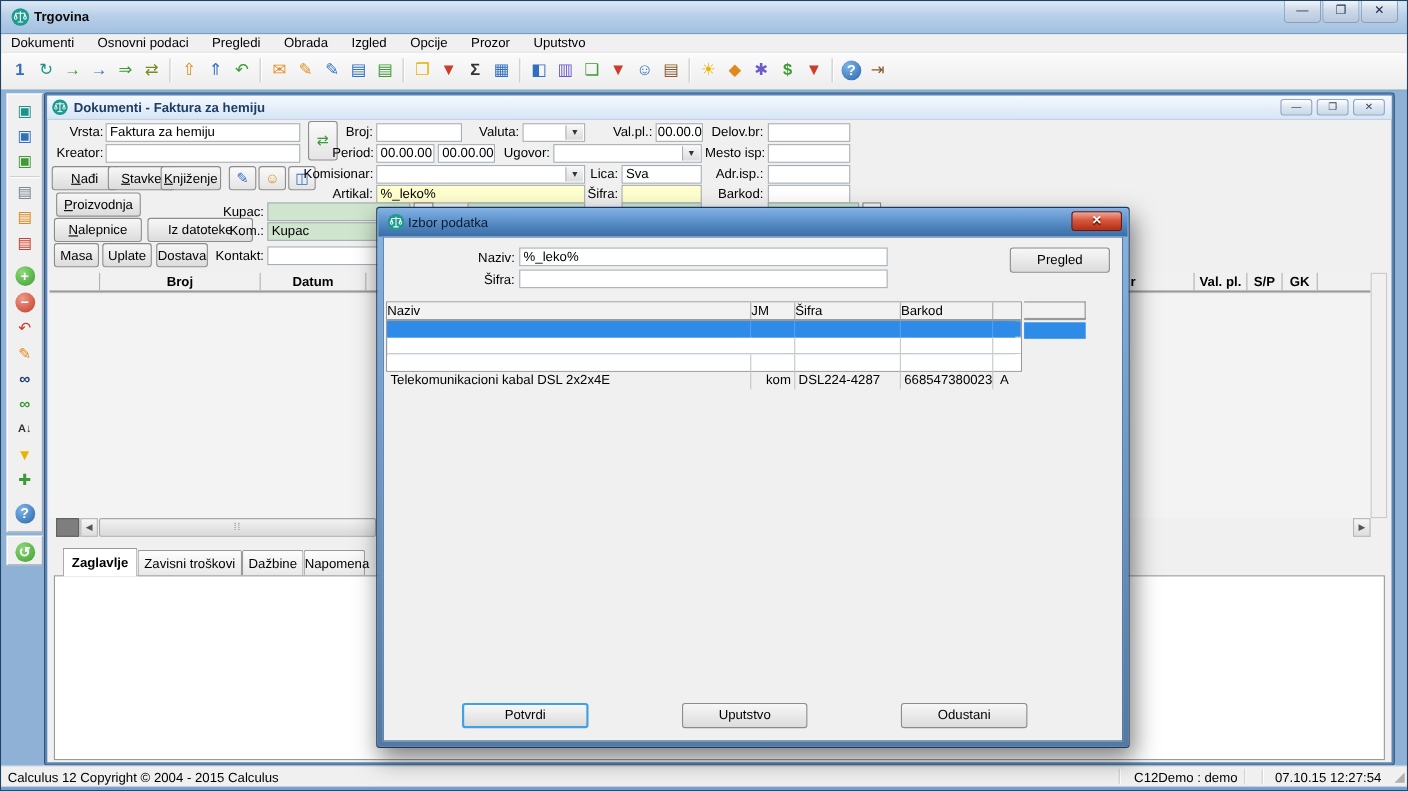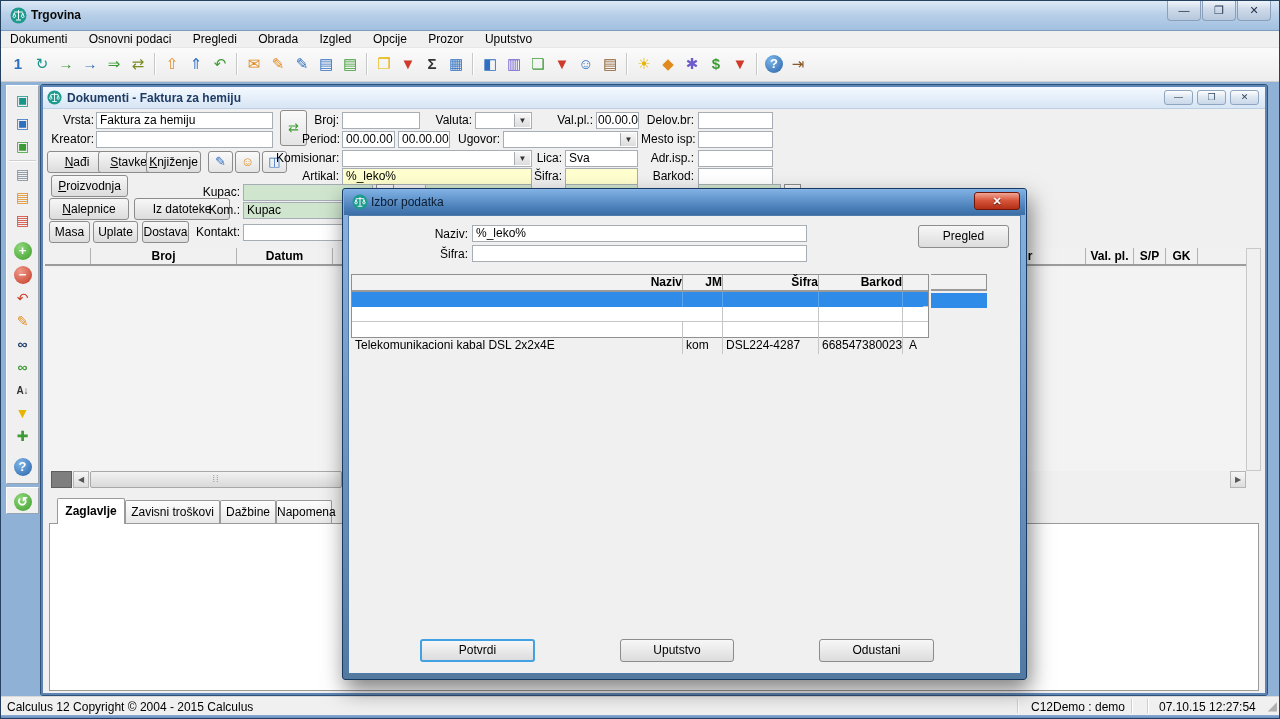--- a/index.html
+++ b/index.html
@@ -79,21 +79,21 @@
   .dlgtitle .t{position:absolute;left:27px;top:5px;color:#0a1b30;font-weight:normal}
   .dlgicon{position:absolute;left:8px;top:4px;width:16px;height:16px}
   .dlgclose{position:absolute;right:5px;top:2px;width:46px;height:18px;border:1px solid #731409;border-radius:3px;
     background:linear-gradient(#f0a795,#d8573c 45%,#b32f16);color:#fff;font-weight:bold;text-align:center;line-height:16px;font-size:11px;text-shadow:0 1px 1px #5d1005}
   .dlgbody{position:absolute;left:5px;top:26px;width:673px;height:459px;background:#f0f0f0;border:1px solid #4f7cab;overflow:hidden}
   .dbtn{position:absolute;height:23px;background:linear-gradient(#f7f7f7,#ebebeb 45%,#dcdcdc);
     border:1px solid #8c8c8c;border-radius:3px;text-align:center;line-height:21px}
   .dbtn.focus{border:2px solid #41a1e3;line-height:19px}
   .grid{position:absolute;left:2px;top:58px;width:578px;border:1px solid #909090;background:#fff;font-size:12px}
   .ghead{position:relative;height:17px;background:#f2f2f2;border-bottom:2px solid #9a9a9a}
-  .ghc{position:absolute;top:0;height:15px;line-height:15px;font-weight:bold;text-align:right;border-right:1px solid #ababab}
+  .ghc{position:absolute;top:0;height:15px;line-height:15px;font-weight:normal;text-align:left;border-right:1px solid #ababab}
   .grow{position:relative;height:15px;border-bottom:1px solid #c6c6c6;background:#fff}
   .gc{position:absolute;top:0;height:14px;line-height:14px;padding:16px 3px;border-right:1px solid #c6c6c6;overflow:hidden;white-space:nowrap}
   .grow.sel,.grow.sel .gc{background:#2e8be8;color:#fff;border-right-color:#5aa5ef}
   .gheadext{position:absolute;left:582px;top:58px;width:56px;height:17px;background:#f2f2f2;border:1px solid #909090;border-left:none;border-bottom:2px solid #9a9a9a}
   .growext{position:absolute;left:582px;top:77px;width:56px;height:15px;background:#2e8be8}
   
   .statusbar{position:absolute;left:0;right:0;bottom:0;height:22px;background:#f0f0f0;border-top:1px solid #d9d9d9}
   .statusbar .txt{position:absolute;top:3px;white-space:nowrap}
   .ssep{position:absolute;top:2px;height:14px;width:2px;border-left:1px solid #cfcfcf;border-right:1px solid #fff}
   .bottomedge{position:absolute;left:0;right:0;bottom:0;height:3px;background:linear-gradient(#8cadd6,#688cba)}
@@ -311,21 +311,21 @@
           <span class="gc" style="left:551px;width:20px;border-right:none;text-align:center">A</span>
         </div>
         <div class="grow">
           <span class="gc" style="left:331px;width:40px;text-align:center">l</span>
           <span class="gc" style="left:371px;width:96px"></span>
           <span class="gc" style="left:467px;width:84px"></span>
           <span class="gc" style="left:551px;width:20px;border-right:none;text-align:center">A</span>
         </div>
         <div class="grow" style="border-bottom:none">
           <span class="gc" style="left:0;width:331px">Telekomunikacioni kabal DSL 2x2x4E</span>
-          <span class="gc" style="left:331px;width:40px;text-align:left">kom</span>
+          <span class="gc" style="left:331px;width:40px;text-align:right">kom</span>
           <span class="gc" style="left:371px;width:96px">DSL224-4287</span>
           <span class="gc" style="left:467px;width:84px">6685473800230</span>
           <span class="gc" style="left:551px;width:20px;border-right:none;text-align:center">A</span>
         </div>
       </div>
       <div class="gheadext"></div>
       <div class="growext"></div>
 
       <span class="dbtn focus" style="left:71px;top:423px;width:115px">Potvrdi</span>
       <span class="dbtn" style="left:271px;top:423px;width:114px">Uputstvo</span>

